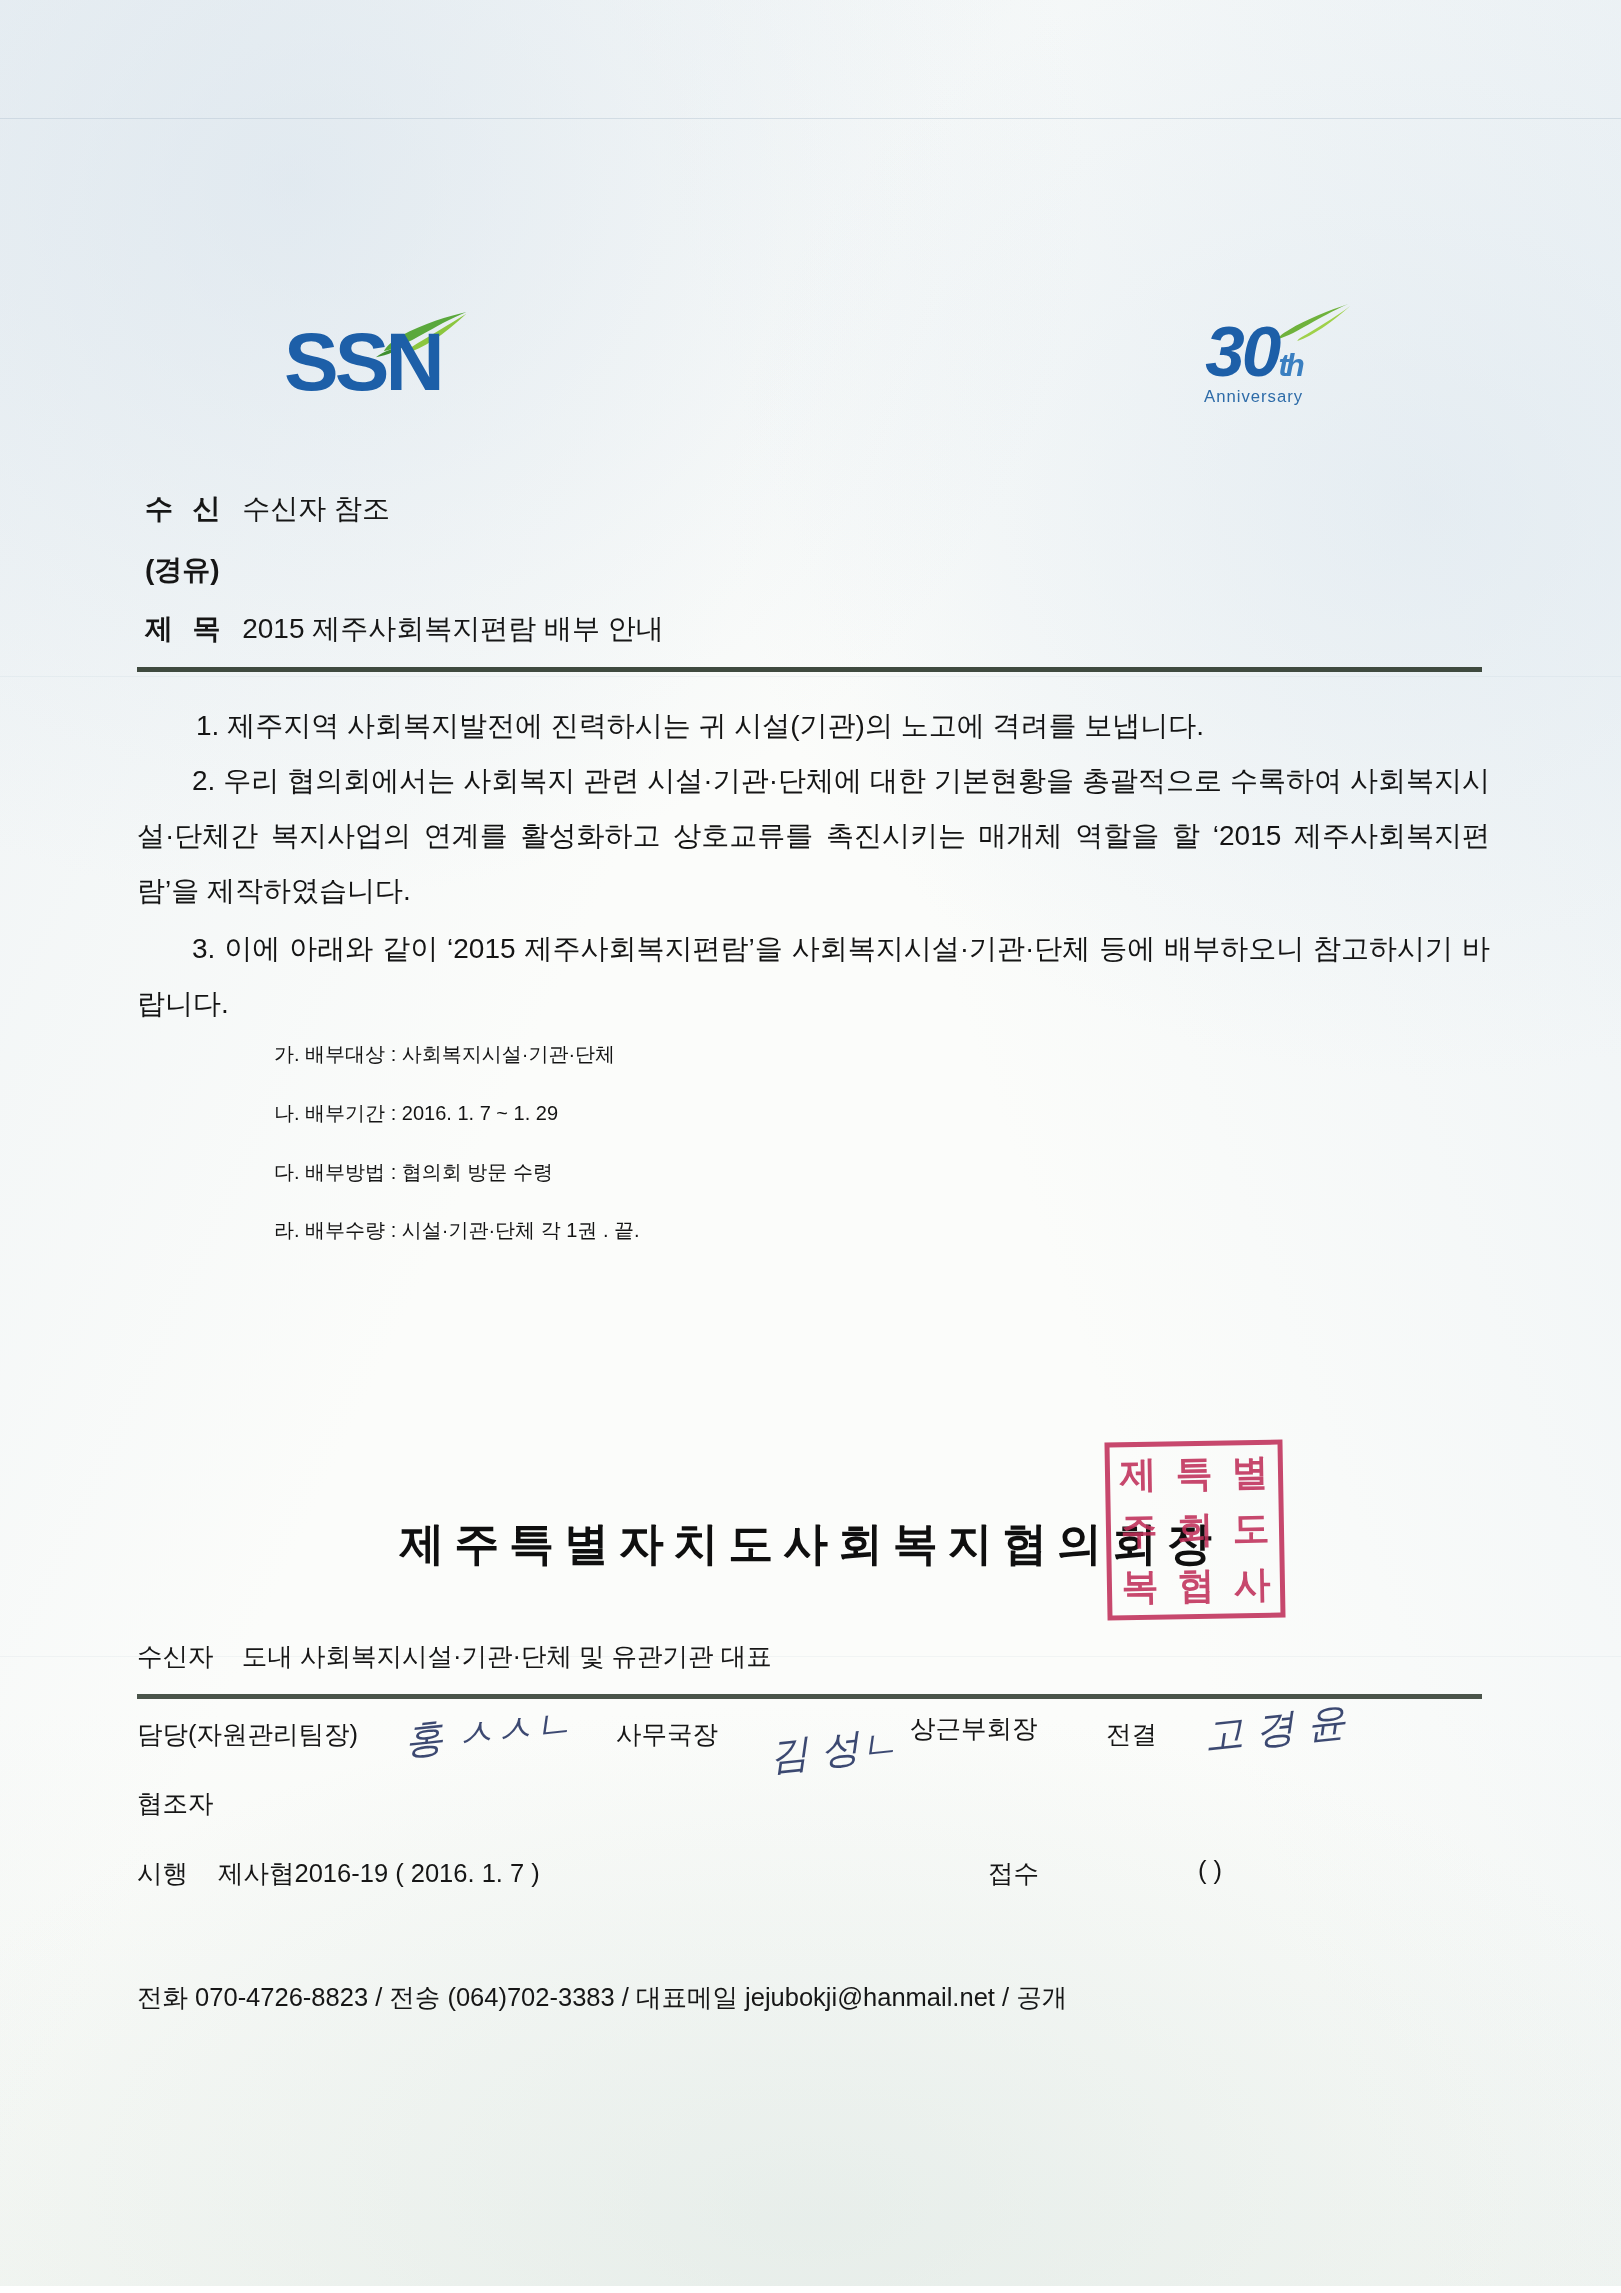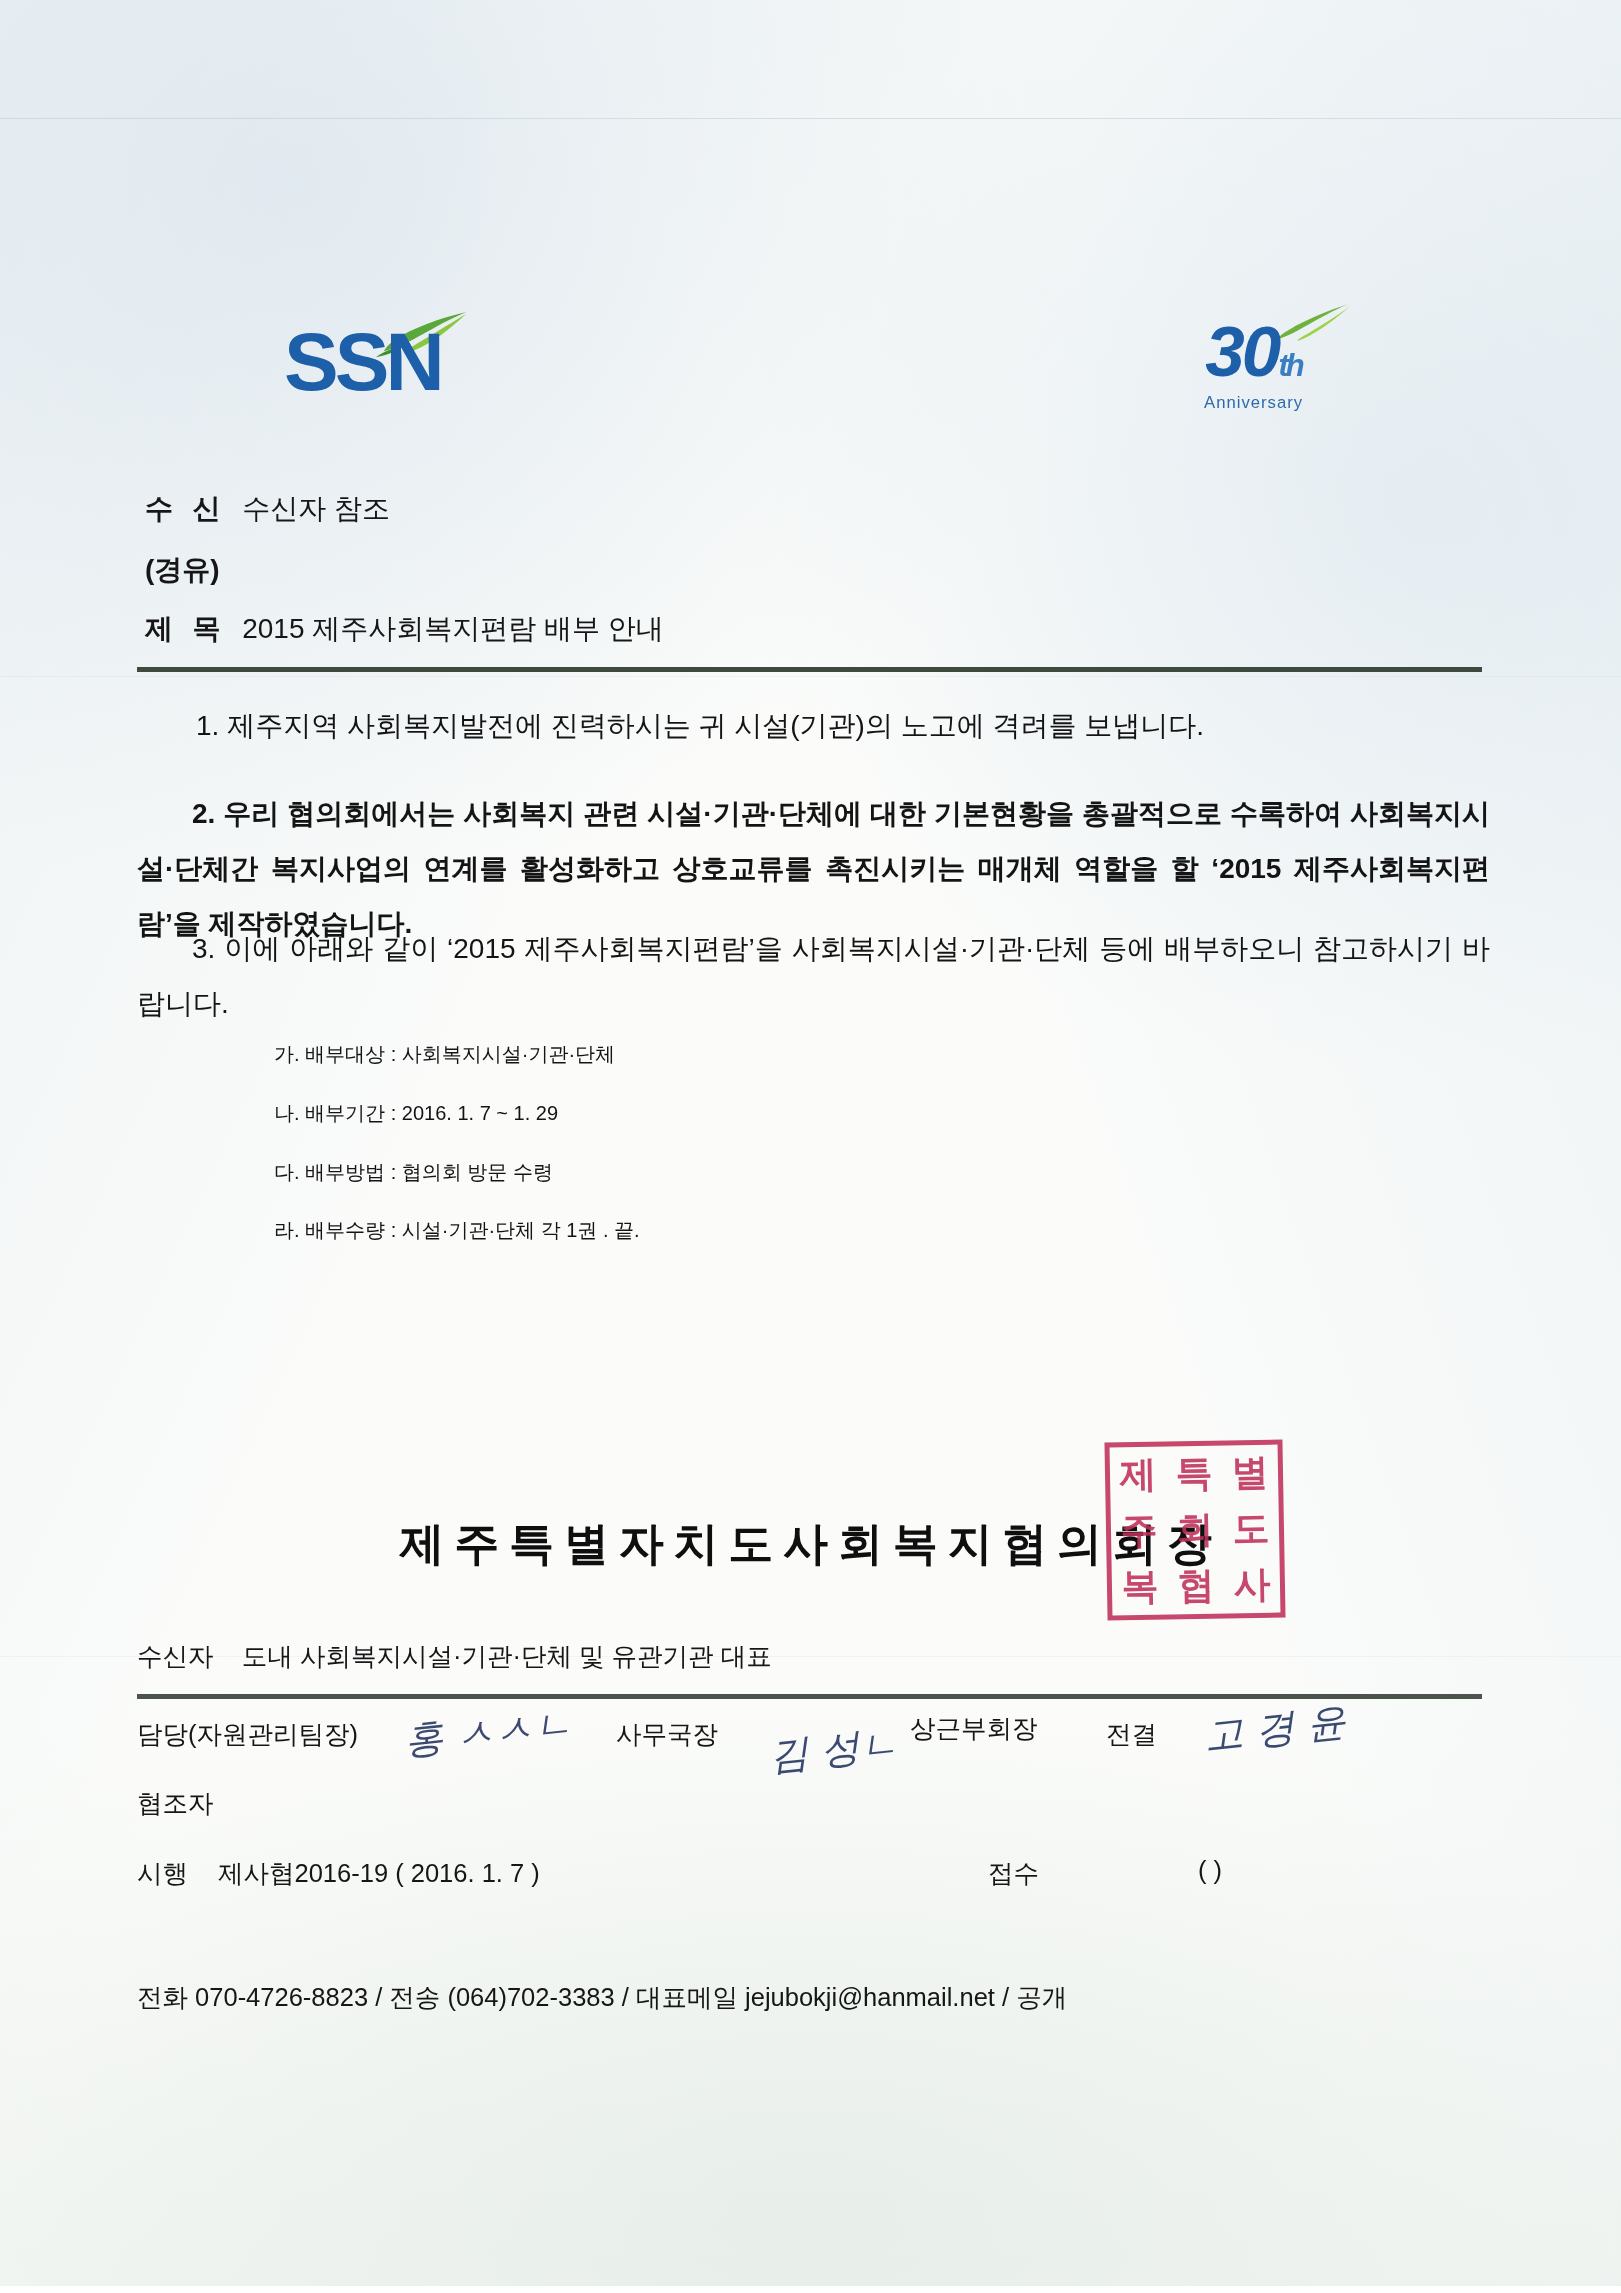--- a/index.html
+++ b/index.html
@@ -95,21 +95,21 @@
     font-style: italic;
     color: #1d5fa8;
     line-height: 0.95;
     letter-spacing: -2.9px;
   }
   .anniv .num .th { font-size: 31px; color: #3a7fc1; }
   .anniv .word {
     font-size: 16.7px;
     color: #2d6ba8;
     letter-spacing: 1px;
-    margin-top: 8px;
+    margin-top: 2px;
   }
   .anniv-leaf {
     position: absolute;
     left: 1270px;
     top: 5.9px;
   }
 
   
   .field {
     position: absolute;
@@ -248,21 +248,21 @@
   </div>
 
   <div class="field" style="left:145px; top:610px;">
     <span class="lbl">제 목</span><span class="val">2015 제주사회복지편람 배부 안내</span>
   </div>
 
   <div class="rule" style="top:667px;"></div>
 
   <div class="para" style="left:196px; top:698px; width:1294px;">1. 제주지역 사회복지발전에 진력하시는 귀 시설(기관)의 노고에 격려를 보냅니다.</div>
 
-  <div class="para indent1" style="left:137px; top:786px; width:1353px;font-weight:bold;">2. 우리 협의회에서는 사회복지 관련 시설·기관·단체에 대한 기본현황을 총괄적으로 수록하여 사회복지시설·단체간 복지사업의 연계를 활성화하고 상호교류를 촉진시키는 매개체 역할을 할 ‘2015 제주사회복지편람’을 제작하였습니다.</div>
+  <div class="para indent1" style="left:137px; top:753px; width:1353px;">2. 우리 협의회에서는 사회복지 관련 시설·기관·단체에 대한 기본현황을 총괄적으로 수록하여 사회복지시설·단체간 복지사업의 연계를 활성화하고 상호교류를 촉진시키는 매개체 역할을 할 ‘2015 제주사회복지편람’을 제작하였습니다.</div>
 
   <div class="para indent1" style="left:137px; top:921px; width:1353px;">3. 이에 아래와 같이 ‘2015 제주사회복지편람’을 사회복지시설·기관·단체 등에 배부하오니 참고하시기 바랍니다.</div>
 
   <div class="list-item" style="left:274px; top:1041px;">가. 배부대상 : 사회복지시설·기관·단체</div>
   <div class="list-item" style="left:274px; top:1100px;">나. 배부기간 : 2016. 1. 7 ~ 1. 29</div>
   <div class="list-item" style="left:274px; top:1159px;">다. 배부방법 : 협의회 방문 수령</div>
   <div class="list-item" style="left:274px; top:1217px;">라. 배부수량 : 시설·기관·단체 각 1권 .   끝.</div>
 
   <div class="signature">제주특별자치도사회복지협의회장</div>
 

